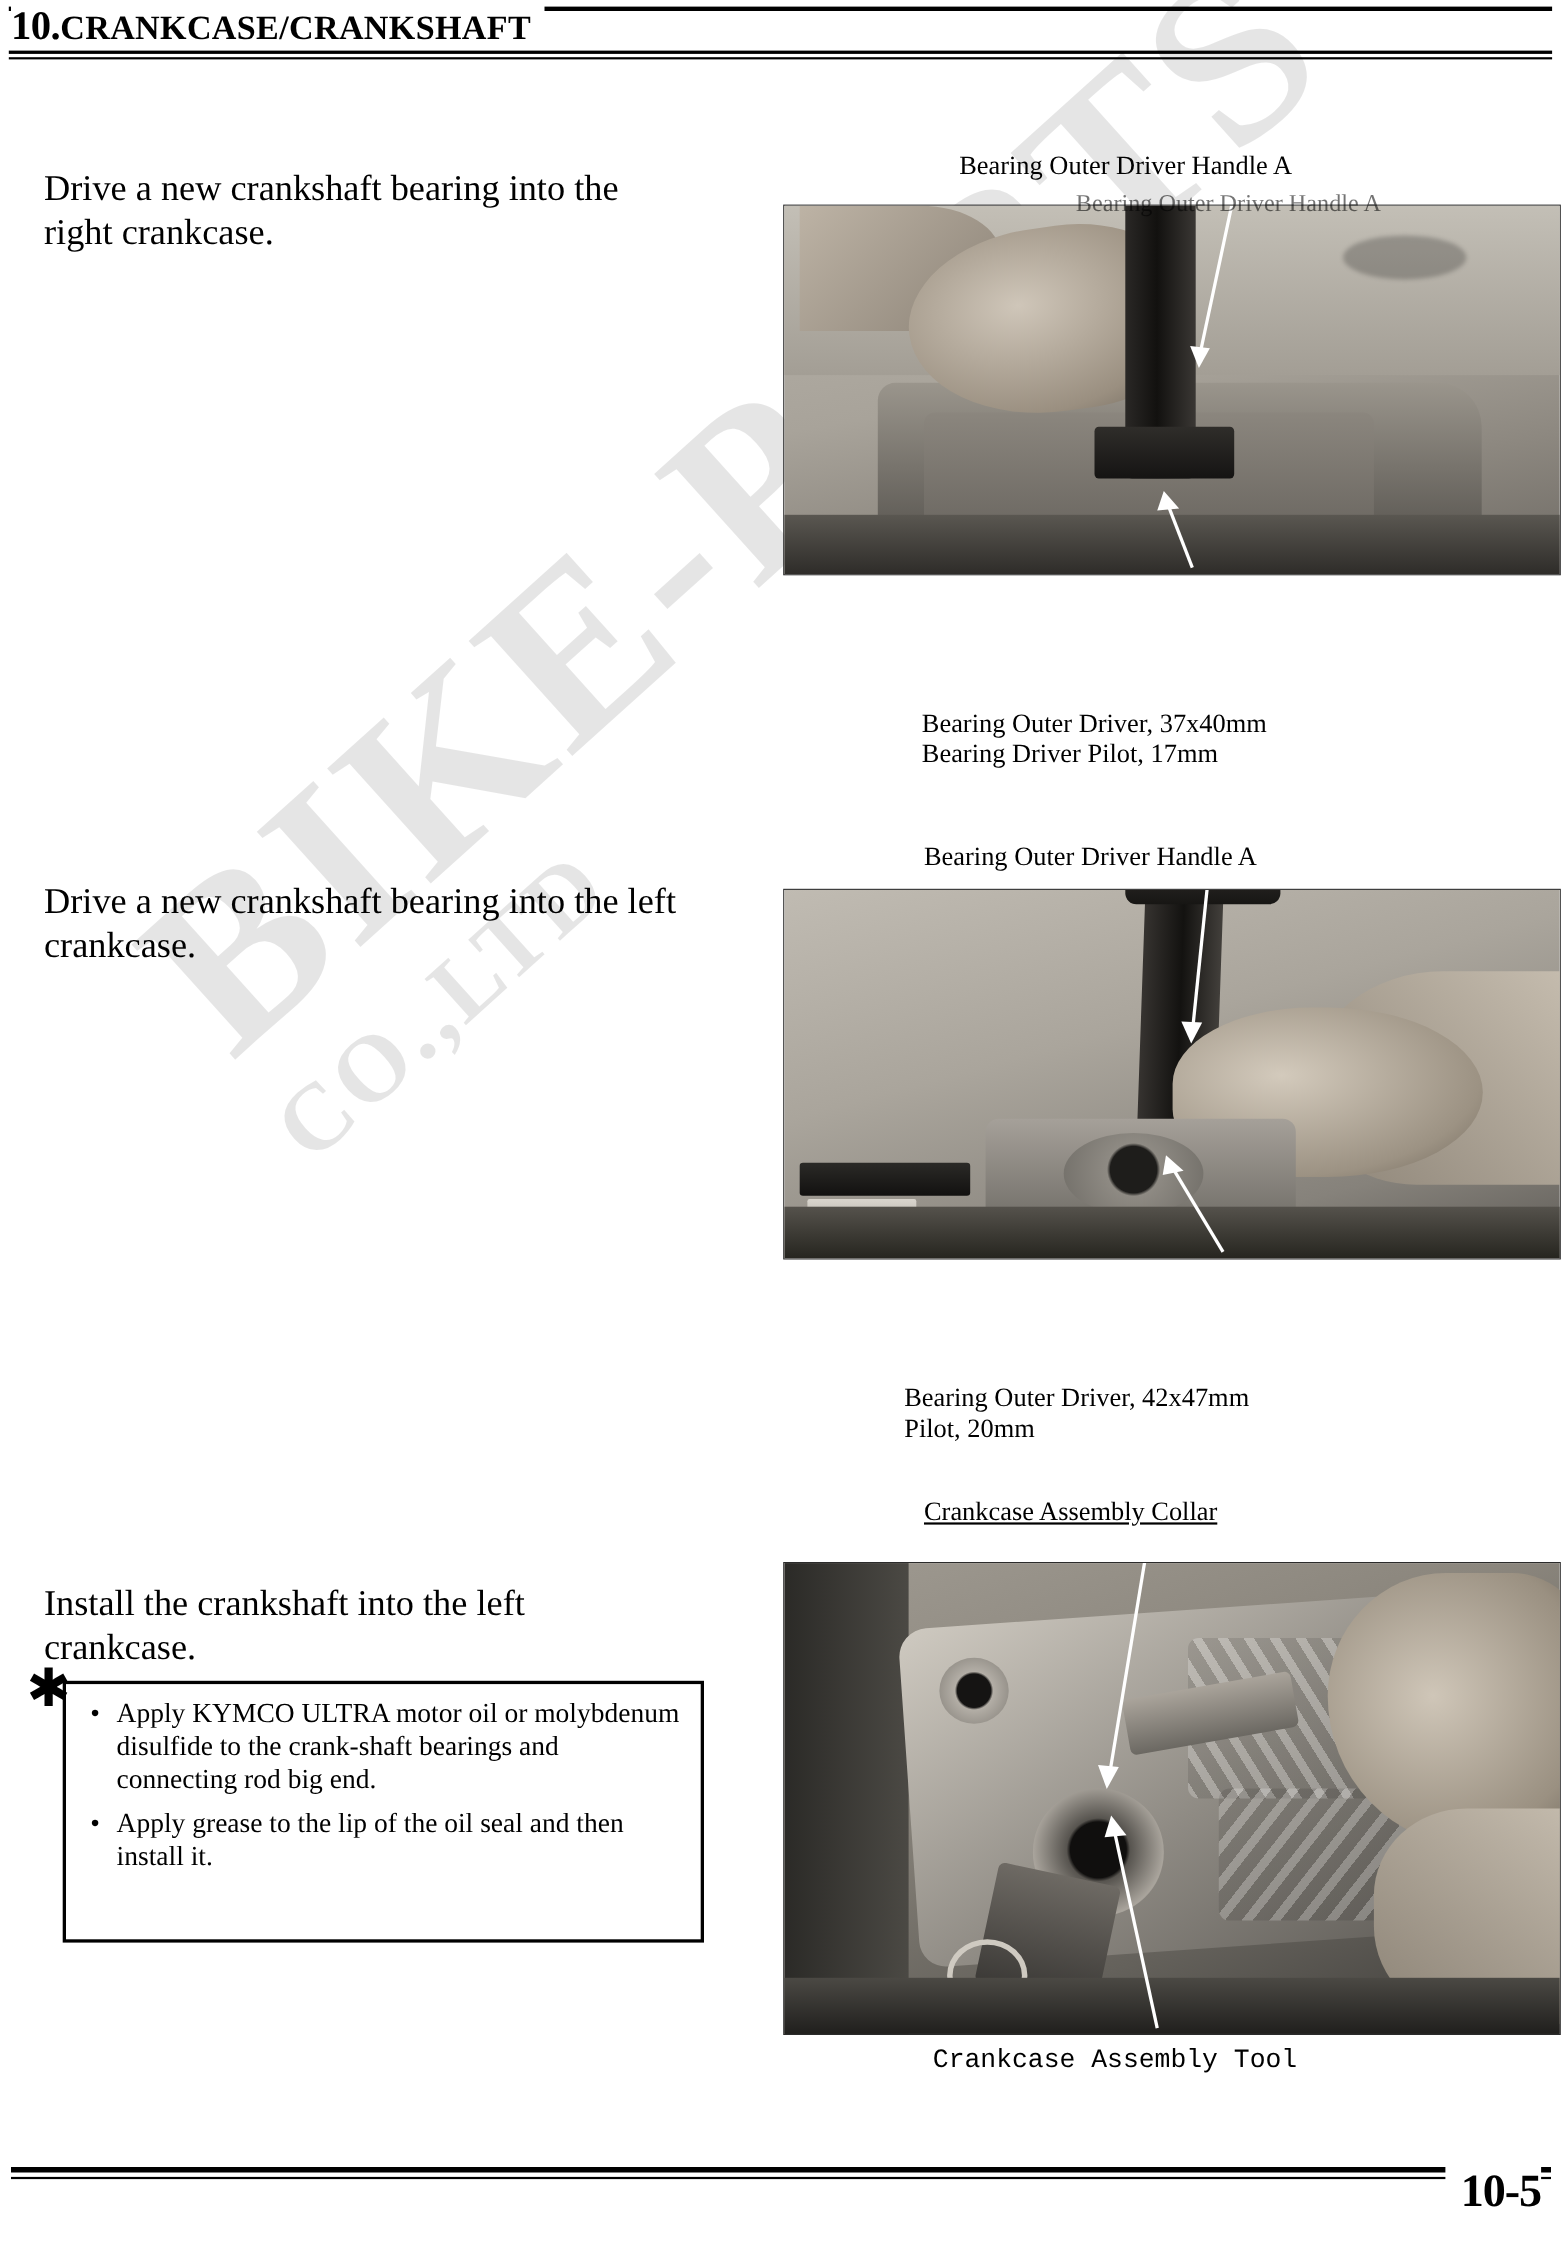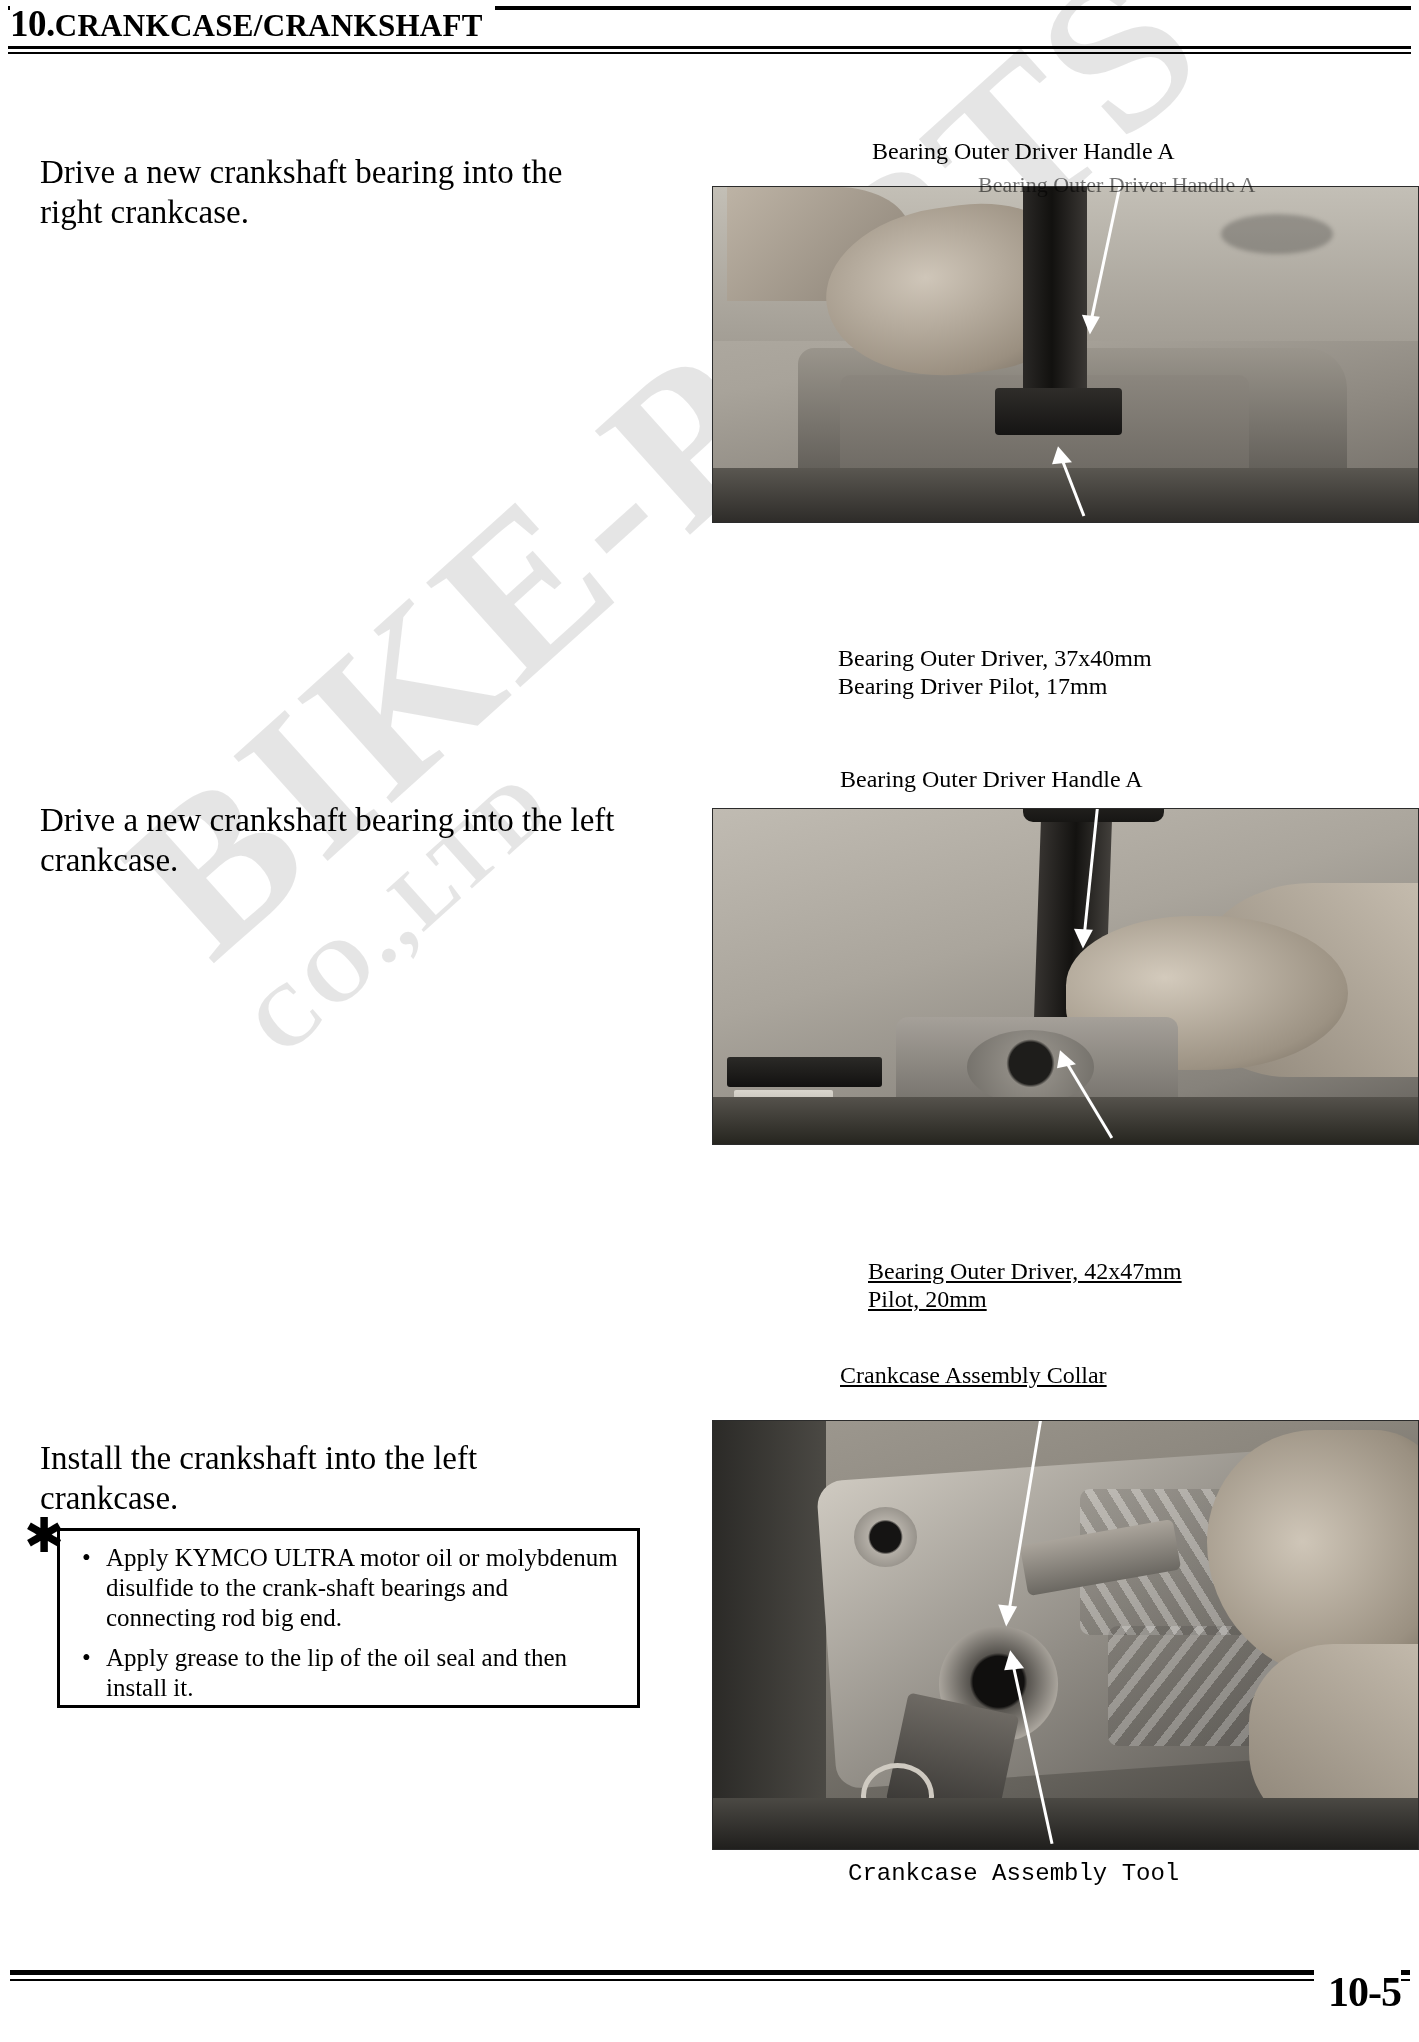--- a/index.html
+++ b/index.html
@@ -122,21 +122,21 @@
     font-size: 48px;
     line-height: 1;
     font-family: "Liberation Serif", serif;
     z-index: 12;
   }
   .note-box {
     position: absolute;
     top: 1528px;
     left: 57px;
     width: 583px;
-    height: 180px;
+    height: 238px;
     border: 3px solid #000;
     box-sizing: border-box;
     background: transparent;
     z-index: 11;
   }
   .note-list {
     margin: 0;
     padding: 12px 14px 0 46px;
     list-style: none;
   }
@@ -177,21 +177,21 @@
   #fig1 { top: 186px; left: 712px; }
   #fig1 .photo { width: 707px; height: 337px; }
   #cap1-top { top: 138px; left: 872px; }
   #cap1-top2 { top: 172px; left: 978px; color: rgba(0,0,0,0.55); font-size: 22px; }
   #cap1-bottom { top: 645px; left: 838px; }
 
   
   #fig2 { top: 808px; left: 712px; }
   #fig2 .photo { width: 707px; height: 337px; }
   #cap2-top { top: 766px; left: 840px; }
-  #cap2-bottom { top: 1258px; left: 868px; text-decoration: underline; }
+  #cap2-bottom { top: 1258px; left: 822px; }
 
   
   #fig3 { top: 1420px; left: 712px; }
   #fig3 .photo { width: 707px; height: 430px; }
   #cap3-top { top: 1362px; left: 840px; text-decoration: underline; }
   #cap3-bottom { top: 1860px; left: 848px; font-family: Liberation Mono, monospace; }
 
   
   .footer-rule {
     position: absolute;

